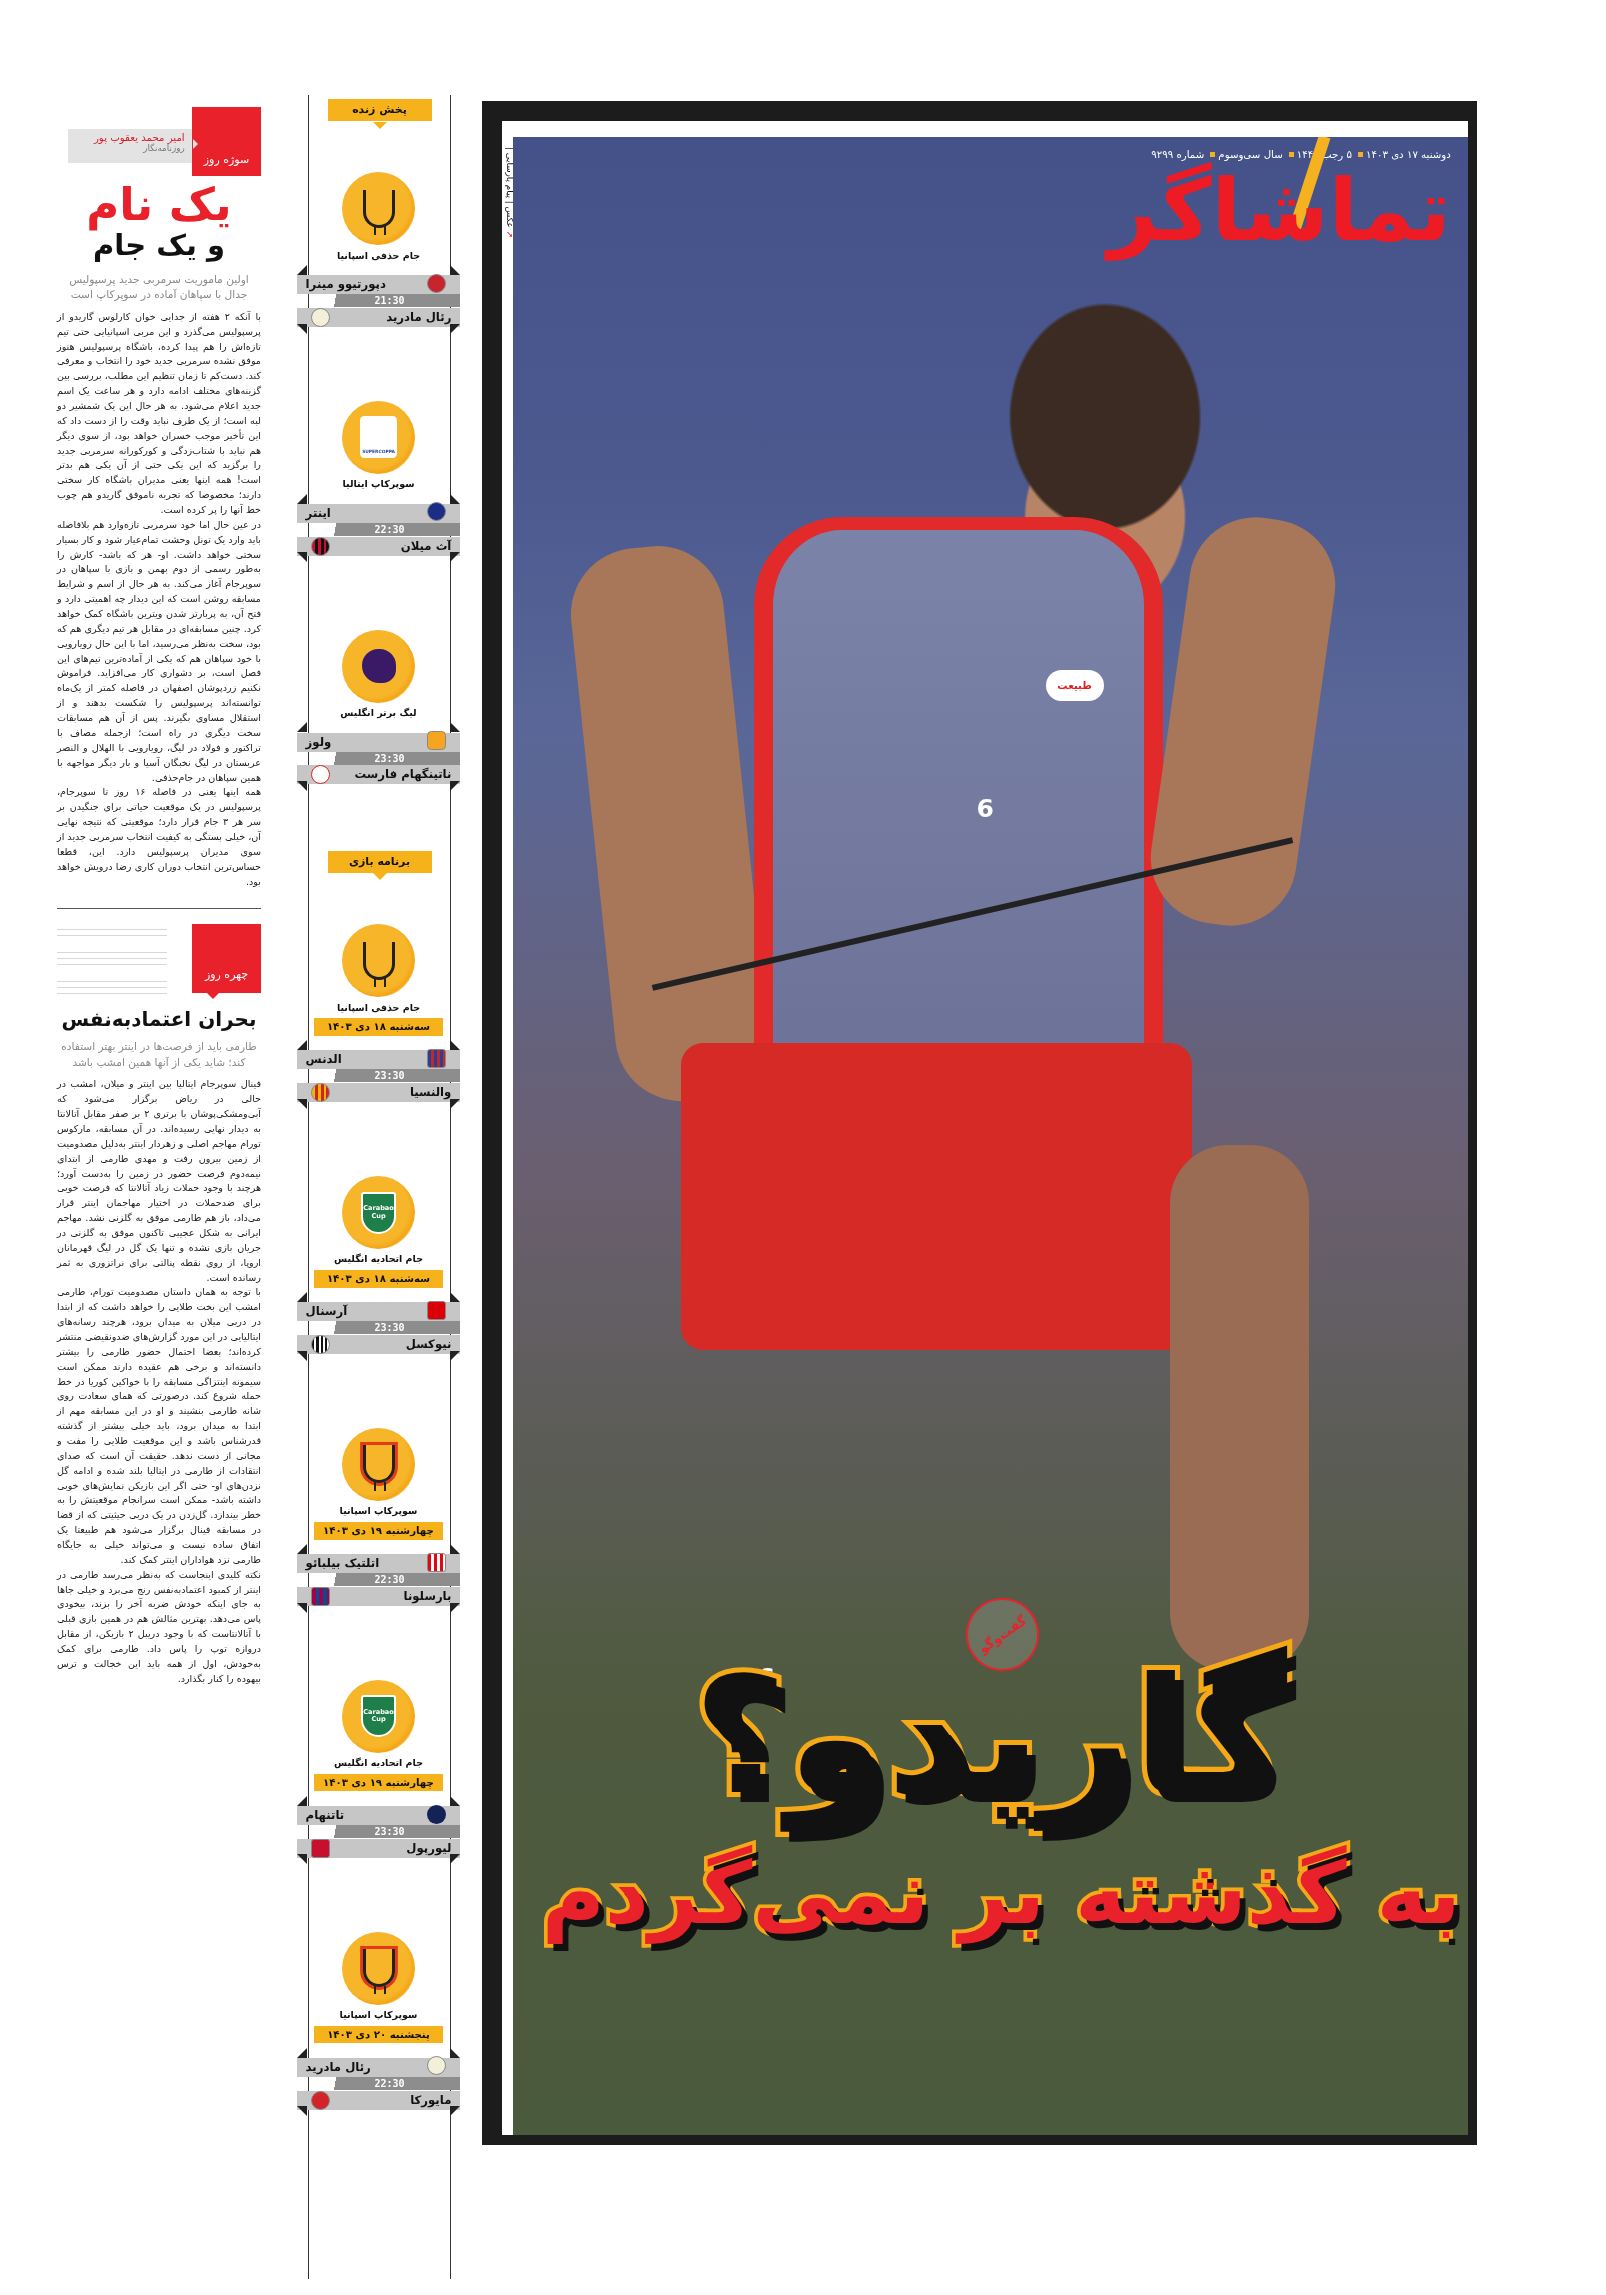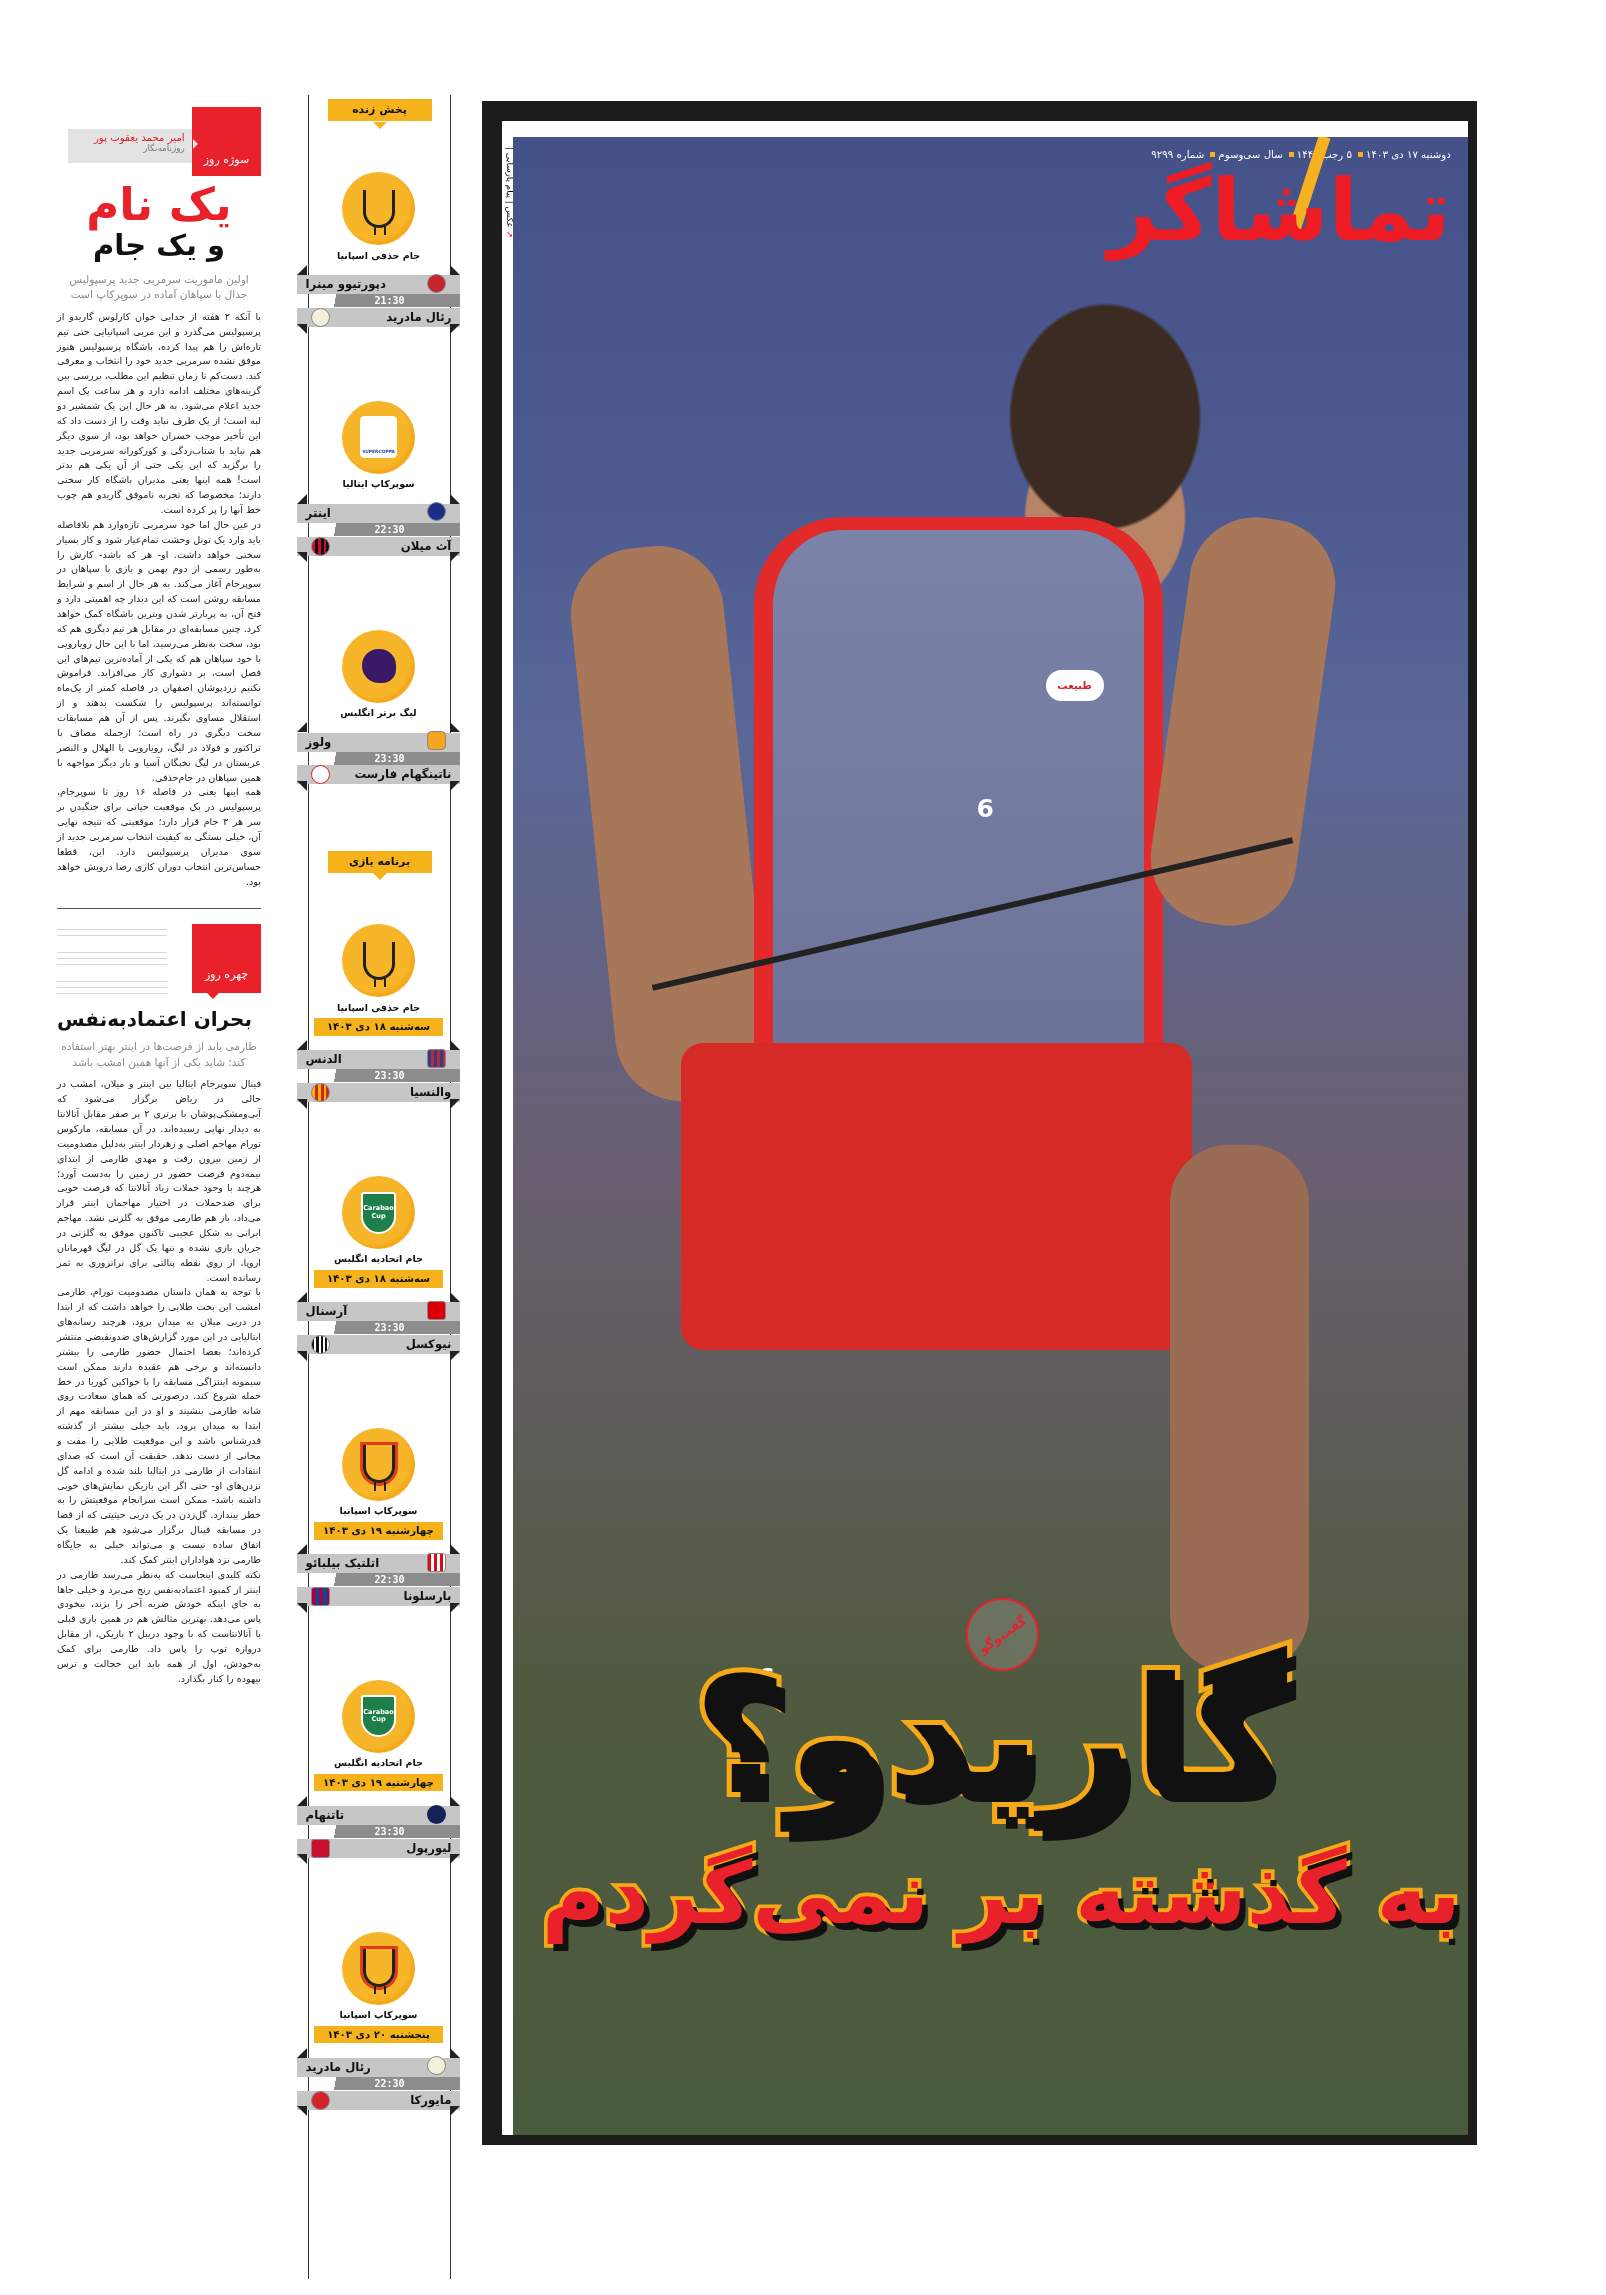--- a/index.html
+++ b/index.html
@@ -18,21 +18,21 @@
   .art1-title-black { text-align: center; color: #111; font-weight: bold; font-size: 29px; line-height: 1.2; }
   .art-lead { margin-top: 8.8px; text-align: center; color: #8a8a8a; font-size: 10.6px; line-height: 1.45; }
   .art-body { margin-top: 7.3px; text-align: justify; font-size: 9.6px; line-height: 1.55; color: #1a1a1a; }
   .art-body p { margin: 0; }
   .divider { margin: 19px 0 14.6px; height: 0.7px; background: #555; }
 
   .tag-row2 { position: relative; height: 80px; }
   .lines-bg { position: absolute; left: 0; top: 0; width: 110px; height: 73px; background: repeating-linear-gradient(#fff 0 5.1px, #d8d8d8 5.1px 5.8px); }
   .tag-red2 { position: absolute; right: 0; top: 0; width: 69px; height: 69px; background: #e8212b; color: #fff; font-size: 11px; display: flex; align-items: flex-end; justify-content: center; padding-bottom: 11.7px; }
   .tag-red2::after { content: ""; position: absolute; bottom: -6.6px; left: 14.6px; border: 6.6px solid transparent; border-top-color: #e8212b; border-bottom: 0; }
-  .art2-title { text-align: left; font-weight: bold; font-size: 20px; color: #111; margin-top: 2.9px; }
+  .art2-title { text-align: center; font-weight: bold; font-size: 20px; color: #111; margin-top: 2.9px; }
 
   
   .mid-col { position: absolute; left: 308px; top: 95px; width: 143px; height: 2184px; border-left: 1.5px solid #333; border-right: 1.5px solid #333; }
   .sec-banner { position: relative; width: 104px; height: 22px; margin: 4.4px auto 0; background: #f6b21a; color: #111; font-weight: bold; font-size: 11px; text-align: center; line-height: 22px; }
   .sec-banner::after { content: ""; position: absolute; left: 45px; bottom: -7.3px; border: 7.3px solid transparent; border-top-color: #f6b21a; border-bottom: 0; }
   .fixture { position: relative; width: 143px; }
   .comp-logo { width: 73px; height: 73px; margin: 0 auto; border-radius: 50%; background: radial-gradient(circle at 45% 45%, #f7b52a 0 60%, #f3a514 70%, #fcd277 74%, transparent 76%); display: flex; align-items: center; justify-content: center; }
   .comp-cup { width: 32px; height: 38px; border: 3.7px solid #222; border-top: 0; border-radius: 0 0 17.5px 17.5px; position: relative; }
   .comp-cup::after { content: ""; position: absolute; left: 8.8px; bottom: -10.2px; width: 7.3px; height: 8.8px; border-left: 2.9px solid #222; border-right: 2.9px solid #222; }
   .comp-badge-green { width: 35px; height: 42px; background: #1e7f4a; border-radius: 2.9px 2.9px 17.5px 17.5px; border: 2.2px solid #fff; display: flex; align-items: center; justify-content: center; color: #fff; font-size: 6.6px; font-weight: bold; text-align: center; line-height: 1.1; }

